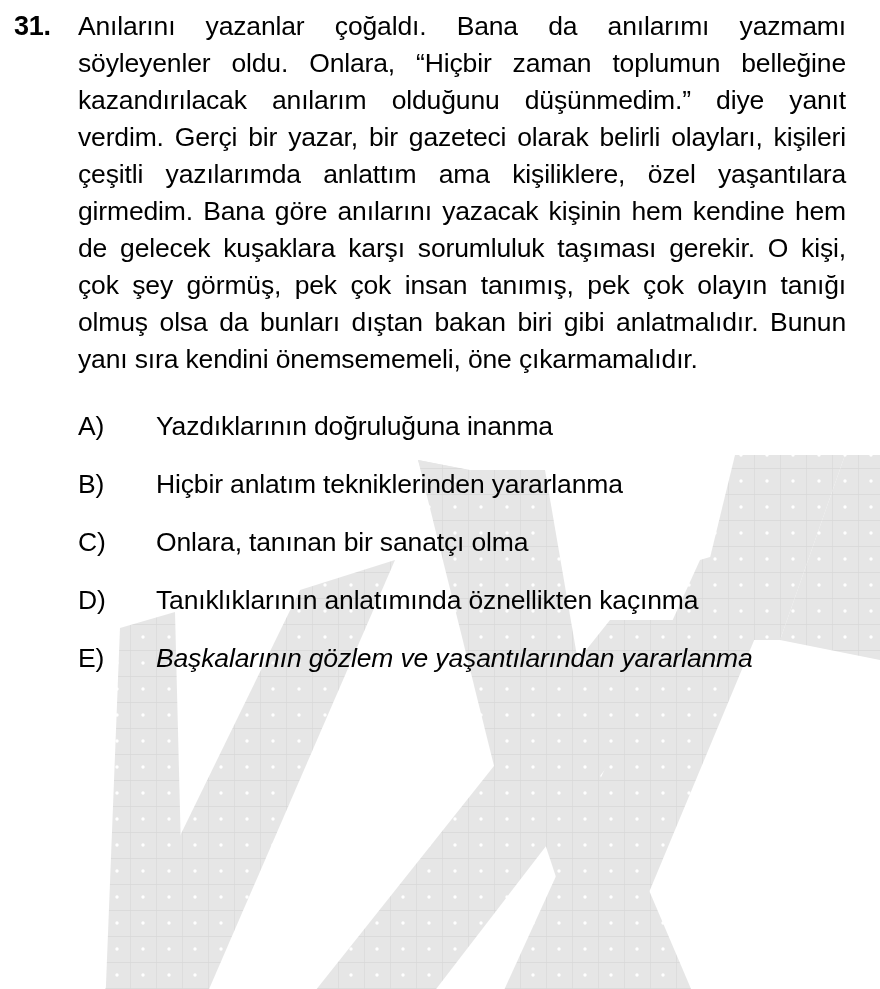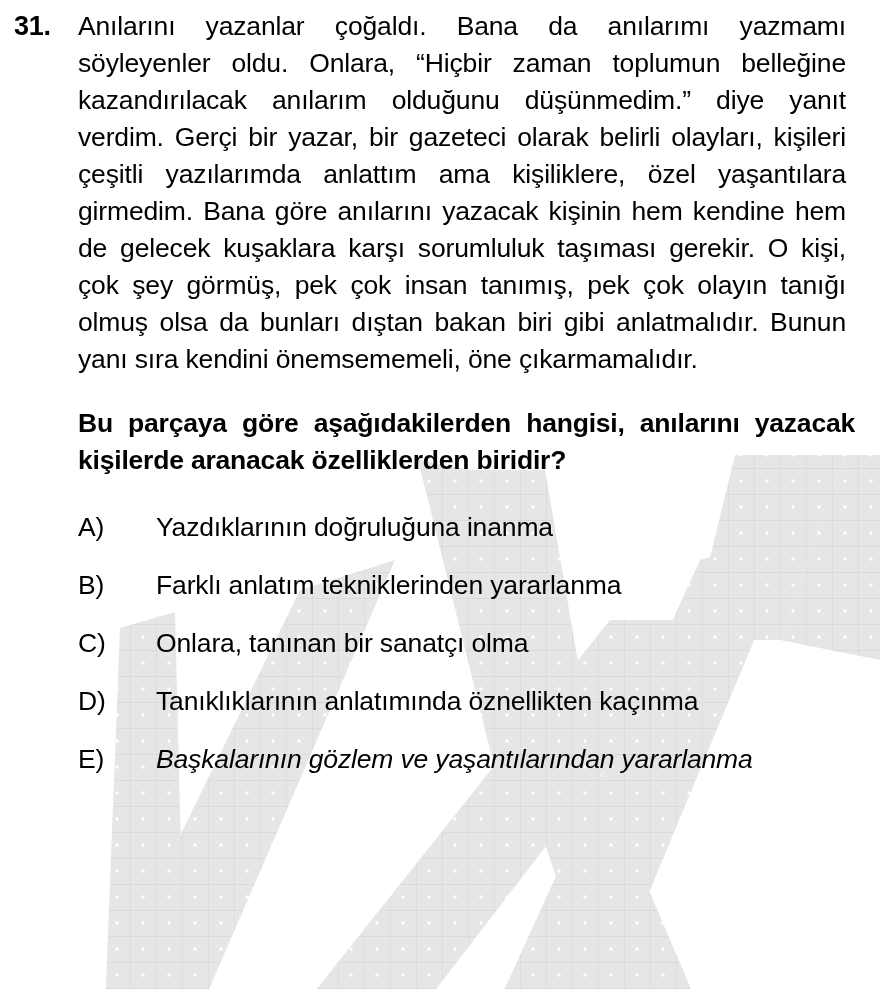--- a/index.html
+++ b/index.html
@@ -147,32 +147,31 @@
 </div>
 
 <main id="question-block">
 
   <div class="q-head-row">
     <span id="question-number">31.</span>
 
     <p id="passage-text">Anılarını yazanlar çoğaldı. Bana da anılarımı yazmamı söyleyenler oldu. Onlara, “Hiçbir zaman toplumun belleğine kazandırılacak anılarım olduğunu düşünmedim.” diye yanıt verdim. Gerçi bir yazar, bir gazeteci olarak belirli olayları, kişileri çeşitli yazılarımda anlattım ama kişiliklere, özel yaşantılara girmedim. Bana göre anılarını yazacak kişinin hem kendine hem de gelecek kuşaklara karşı sorumluluk taşıması gerekir. O kişi, çok şey görmüş, pek çok insan tanımış, pek çok olayın tanığı olmuş olsa da bunları dıştan bakan biri gibi anlatmalıdır. Bunun yanı sıra kendini önemsememeli, öne çıkarmamalıdır.</p>
   </div>
 
-  <p id="question-stem">Bu parçaya göre aşağıdakilerden hangisi, anılarını yazacak kişilerde aranacak özelliklerden biridir?</p>
 
   <ul id="options-list">
 
     <li class="option-row">
       <span class="option-letter">A)</span>
       <span class="option-text">Yazdıklarının doğruluğuna inanma</span>
     </li>
 
     <li class="option-row">
       <span class="option-letter">B)</span>
-      <span class="option-text">Farklı anlatım tekniklerinden yararlanma</span>
+      <span class="option-text">Hiçbir anlatım tekniklerinden yararlanma</span>
     </li>
 
     <li class="option-row">
       <span class="option-letter">C)</span>
       <span class="option-text">Onlara, tanınan bir sanatçı olma</span>
     </li>
 
     <li class="option-row">
       <span class="option-letter">D)</span>
       <span class="option-text">Tanıklıklarının anlatımında öznellikten kaçınma</span>

